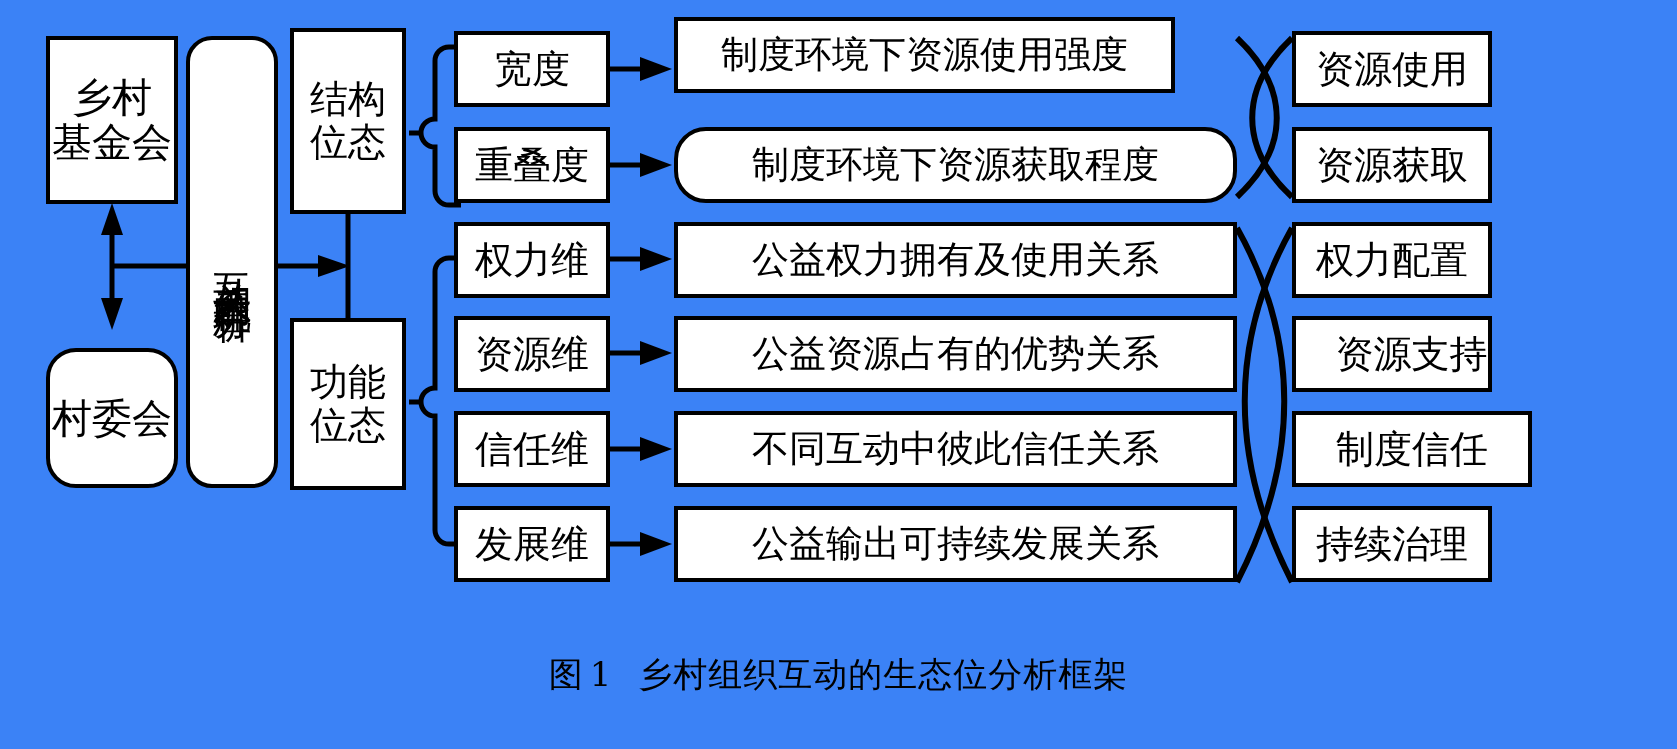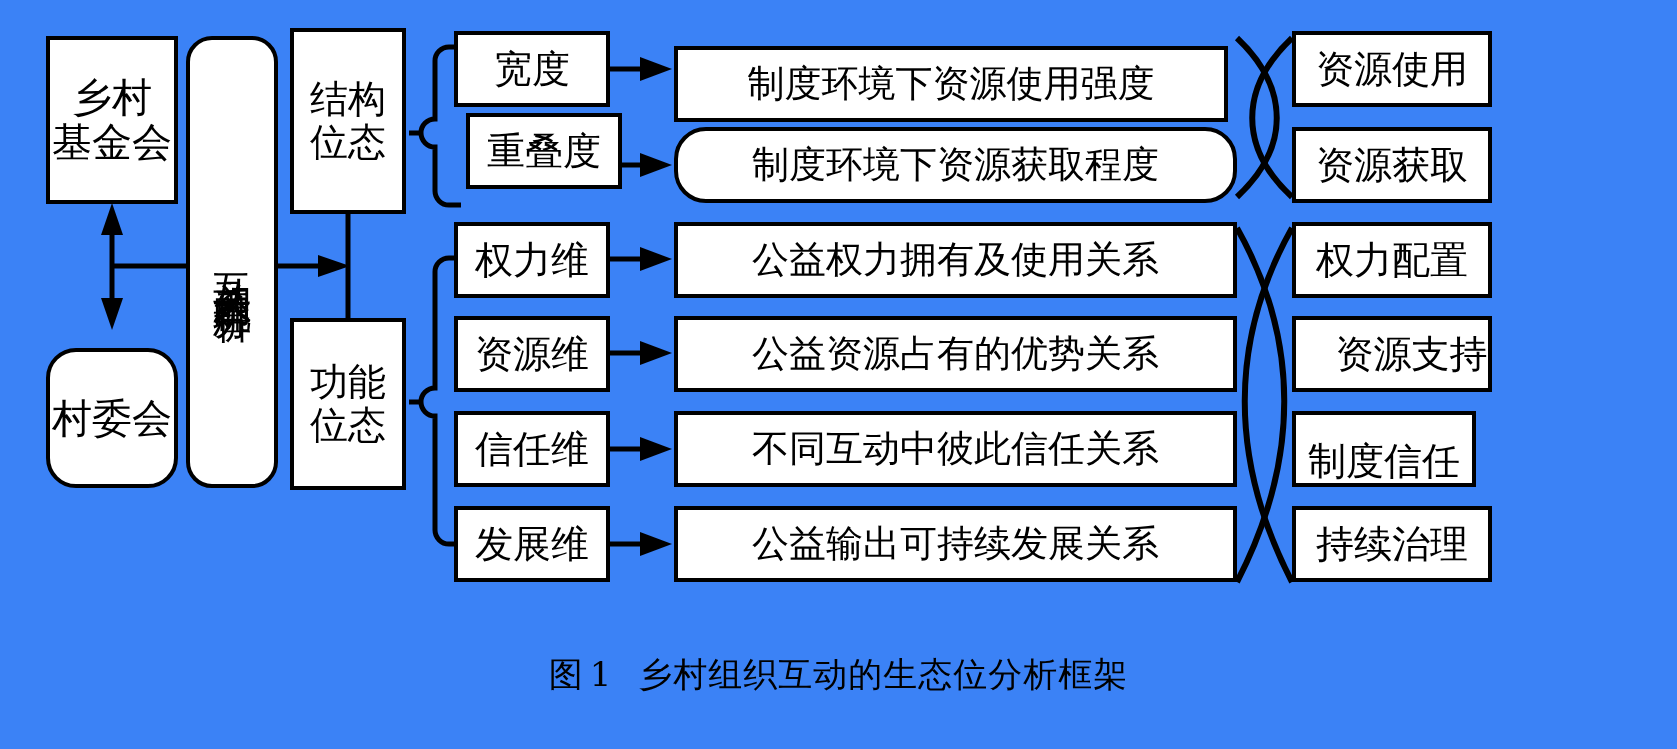--- a/index.html
+++ b/index.html
@@ -127,37 +127,37 @@
   </div>
 
   <div class="node t-42" style="left:290px;top:318px;width:116px;height:172px;">
     <span style="white-space:pre-line">功能
 位态</span>
   </div>
 
   <div class="node t-42" style="left:454px;top:31px;width:156px;height:76px;">
     <span>宽度</span>
   </div>
-  <div class="node t-42" style="left:454px;top:113px;width:156px;height:76px;margin-left:12px;">
+  <div class="node t-42" style="left:454px;top:127px;width:156px;height:76px;">
     <span>重叠度</span>
   </div>
   <div class="node t-42" style="left:454px;top:222px;width:156px;height:76px;">
     <span>权力维</span>
   </div>
   <div class="node t-42" style="left:454px;top:316px;width:156px;height:76px;">
     <span>资源维</span>
   </div>
   <div class="node t-42" style="left:454px;top:411px;width:156px;height:76px;">
     <span>信任维</span>
   </div>
   <div class="node t-42" style="left:454px;top:506px;width:156px;height:76px;justify-content:center;">
     <span>发展维</span>
   </div>
 
-  <div class="node t-40" style="left:674px;top:46px;width:554px;height:76px;">
+  <div class="node t-40" style="left:674px;top:17px;width:501px;height:76px;">
     <span>制度环境下资源使用强度</span>
   </div>
   <div class="node t-40" style="left:674px;top:127px;width:563px;height:76px;border-radius:32px;">
     <span>制度环境下资源获取程度</span>
   </div>
   <div class="node t-40" style="left:674px;top:222px;width:563px;height:76px;">
     <span>公益权力拥有及使用关系</span>
   </div>
   <div class="node t-40" style="left:674px;top:316px;width:563px;height:76px;">
     <span>公益资源占有的优势关系</span>
@@ -174,21 +174,21 @@
   </div>
   <div class="node t-42" style="left:1292px;top:127px;width:200px;height:76px;">
     <span>资源获取</span>
   </div>
   <div class="node t-42" style="left:1292px;top:222px;width:200px;height:76px;">
     <span>权力配置</span>
   </div>
   <div class="node t-42" style="left:1292px;top:316px;width:200px;height:76px;padding-left:39px;">
     <span>资源支持</span>
   </div>
-  <div class="node t-42" style="left:1292px;top:411px;width:184px;height:76px;align-items:flex-end;">
+  <div class="node t-42" style="left:1292px;top:411px;width:240px;height:76px;">
     <span>制度信任</span>
   </div>
   <div class="node t-42" style="left:1292px;top:506px;width:200px;height:76px;">
     <span>持续治理</span>
   </div>
 
   <div class="caption" style="top:652px;">
     <span>图</span><span class="num">1</span><span>乡村组织互动的生态位分析框架</span>
   </div>
 

